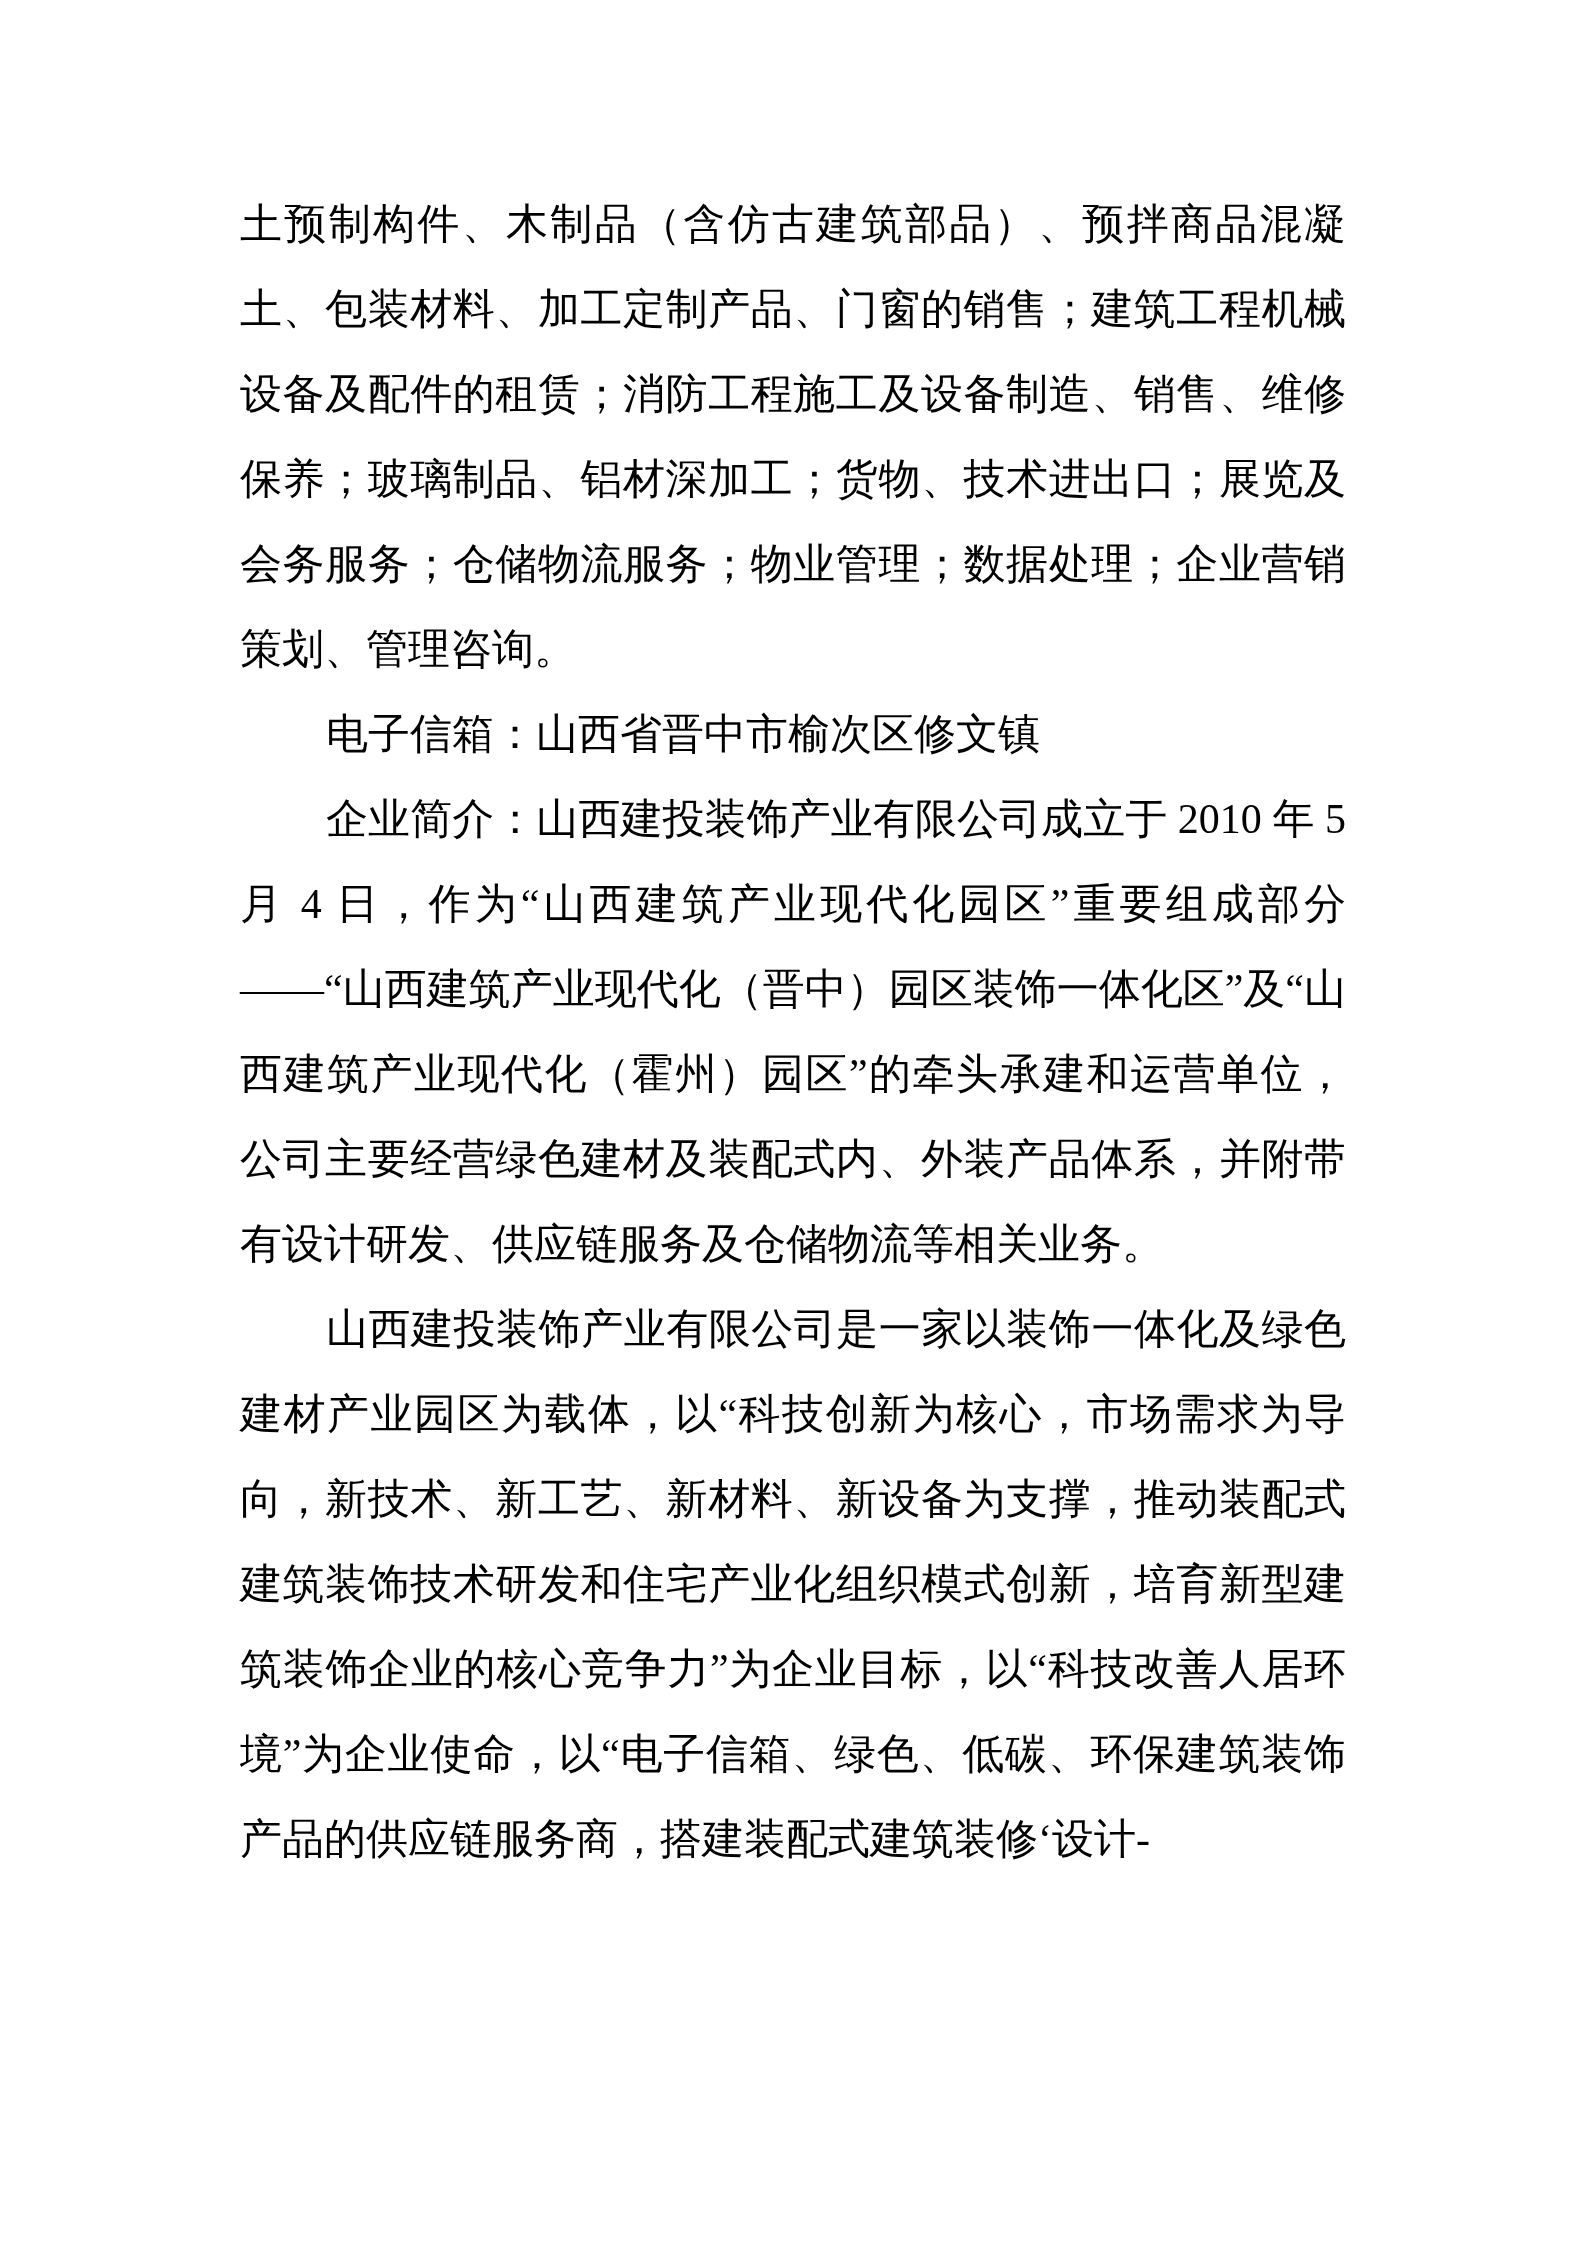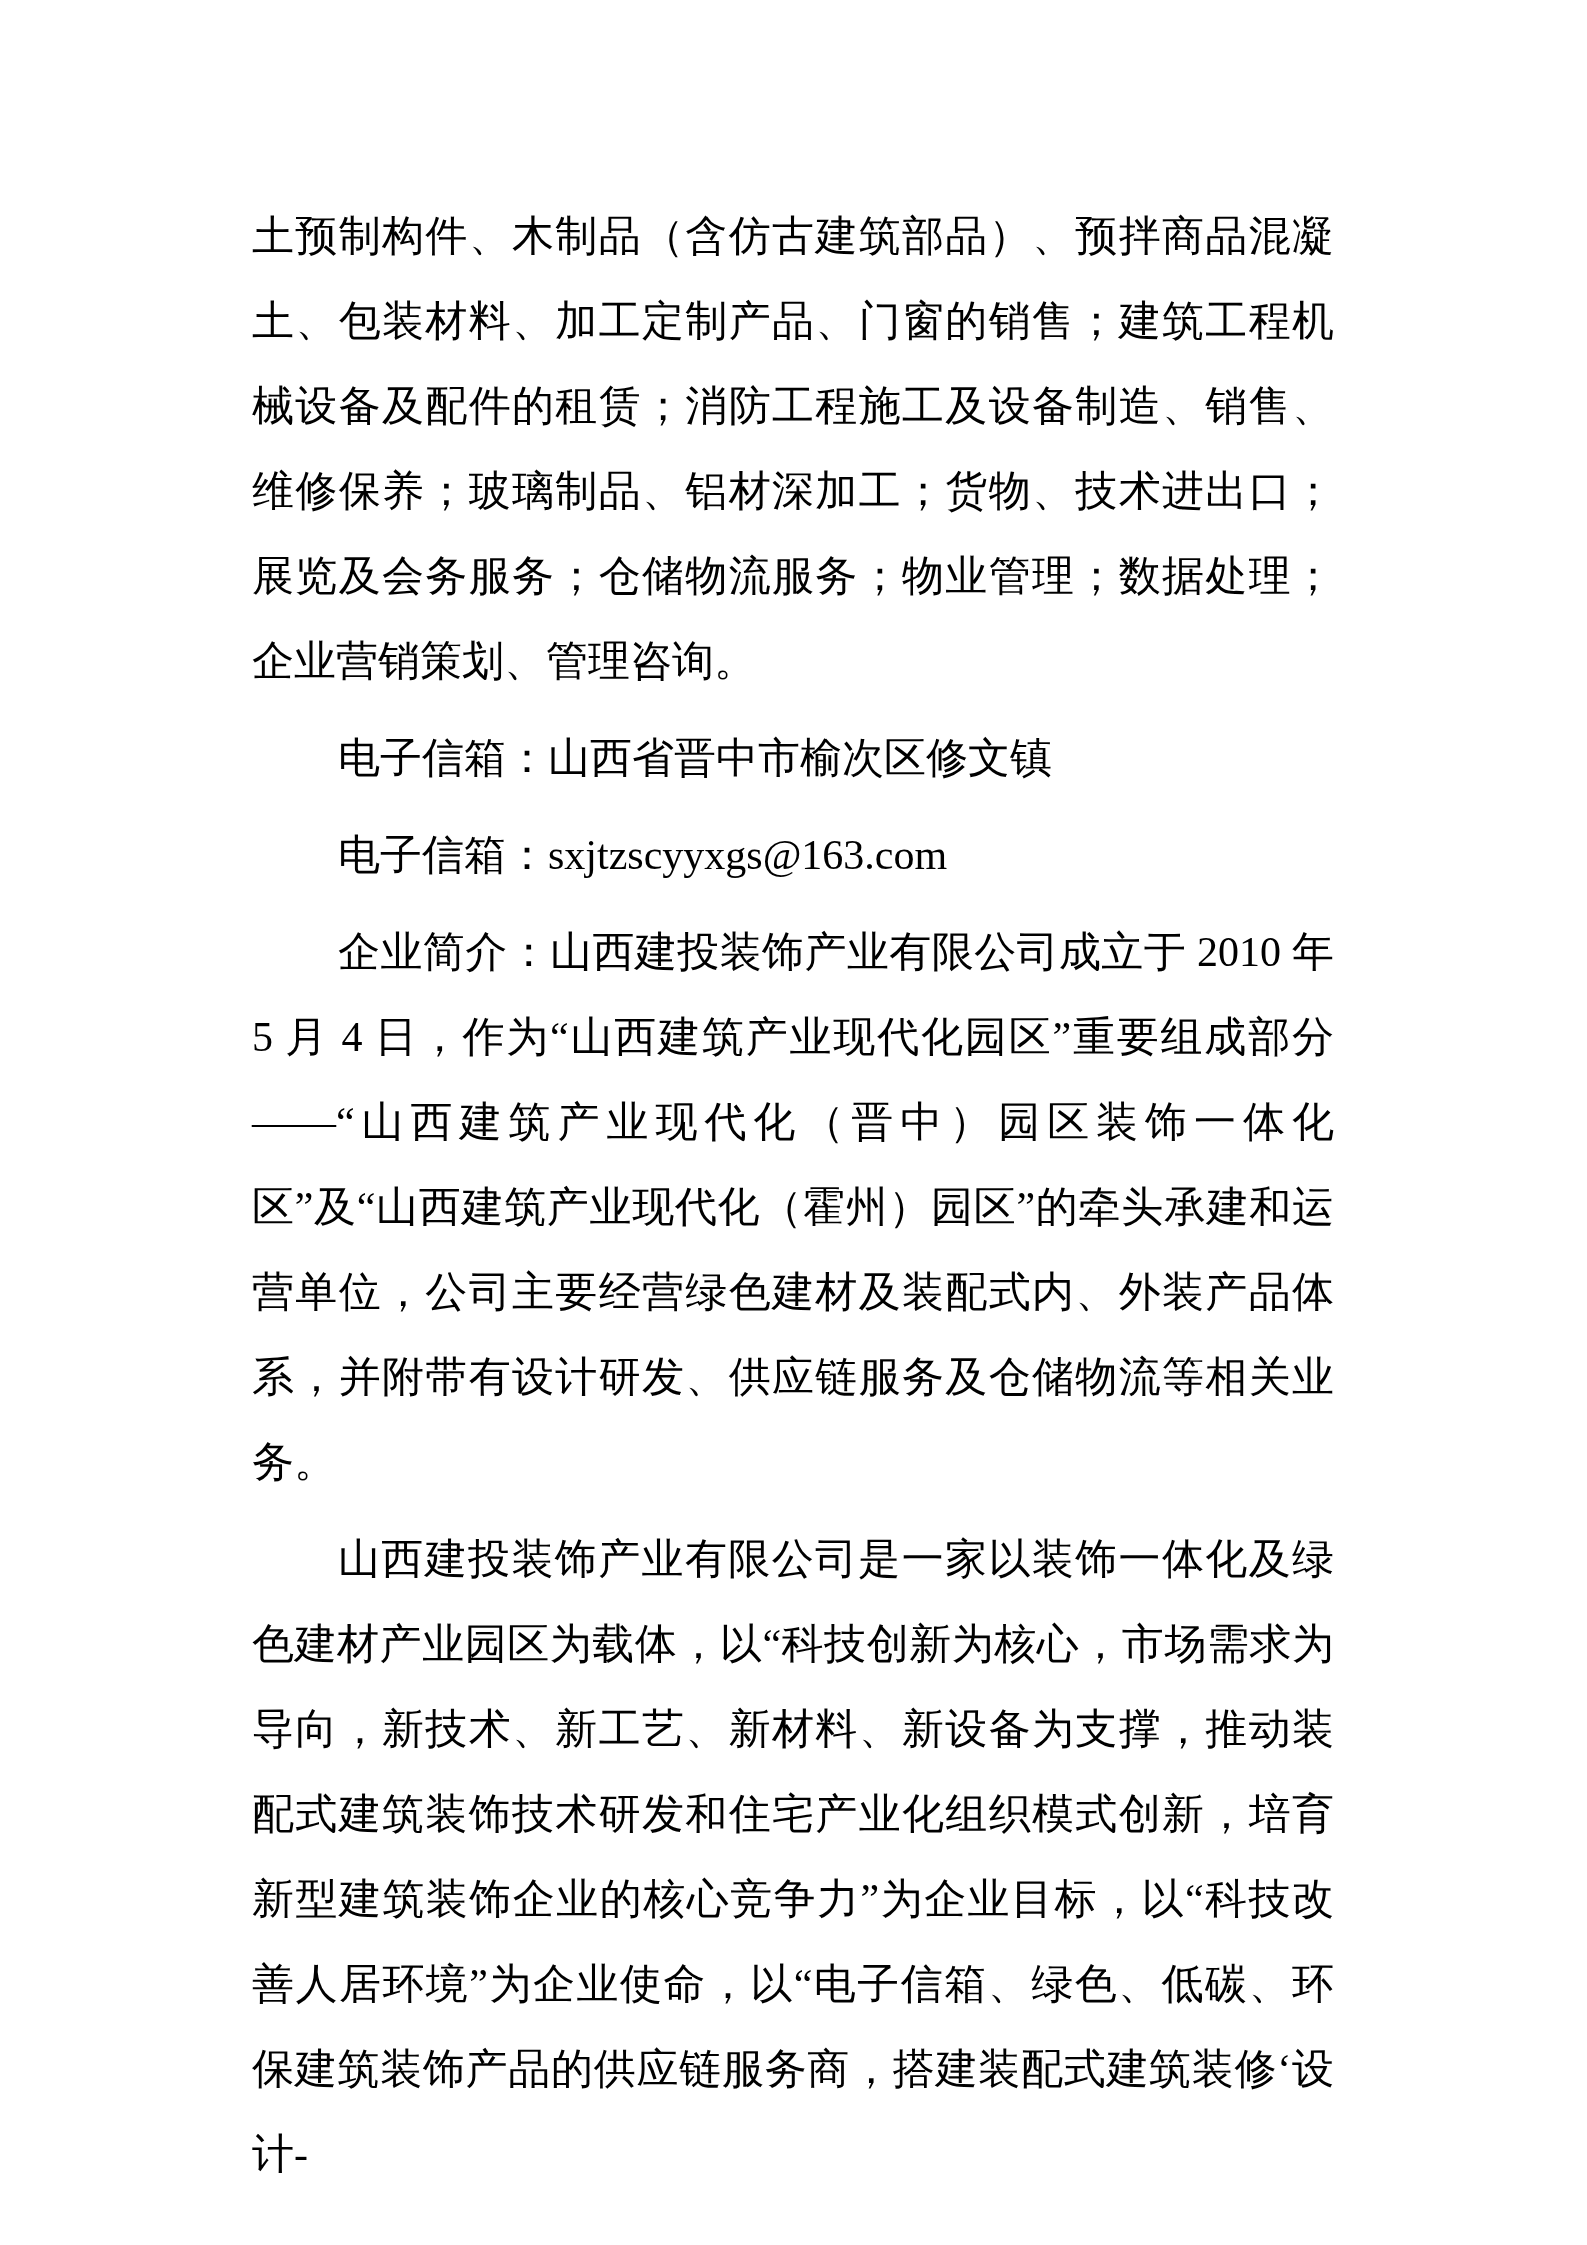--- a/index.html
+++ b/index.html
@@ -20,33 +20,32 @@
     top: 182px;
     width: 1106px;
     font-family: "Liberation Serif", "DejaVu Serif", serif;
     font-size: 42px;
     line-height: 85px;
     color: #000000;
     text-align: justify;
     text-justify: inter-ideograph;
   }
   .content p {
-    margin: 12px;
+    margin: 0;
     padding: 0;
     word-break: break-all;
   }
   .content p.indent {
     text-indent: 86px;
   }
 </style>
 </head>
 <body>
 
 <div class="page">
   <div class="content">
 
   <p class="">土预制构件、木制品（含仿古建筑部品）、预拌商品混凝土、包装材料、加工定制产品、门窗的销售；建筑工程机械设备及配件的租赁；消防工程施工及设备制造、销售、维修保养；玻璃制品、铝材深加工；货物、技术进出口；展览及会务服务；仓储物流服务；物业管理；数据处理；企业营销策划、管理咨询。</p>
       <p class="indent">电子信箱：山西省晋中市榆次区修文镇</p>
-      <p class="indent">电子信箱：sxjtzscyyxgs@163.com</p>
       <p class="indent">企业简介：山西建投装饰产业有限公司成立于 2010 年 5 月 4 日，作为“山西建筑产业现代化园区”重要组成部分——“山西建筑产业现代化（晋中）园区装饰一体化区”及“山西建筑产业现代化（霍州）园区”的牵头承建和运营单位，公司主要经营绿色建材及装配式内、外装产品体系，并附带有设计研发、供应链服务及仓储物流等相关业务。</p>
       <p class="indent">山西建投装饰产业有限公司是一家以装饰一体化及绿色建材产业园区为载体，以“科技创新为核心，市场需求为导向，新技术、新工艺、新材料、新设备为支撑，推动装配式建筑装饰技术研发和住宅产业化组织模式创新，培育新型建筑装饰企业的核心竞争力”为企业目标，以“科技改善人居环境”为企业使命，以“电子信箱、绿色、低碳、环保建筑装饰产品的供应链服务商，搭建装配式建筑装修‘设计-</p>
     </div>
 </div>
 
 </body></html>

